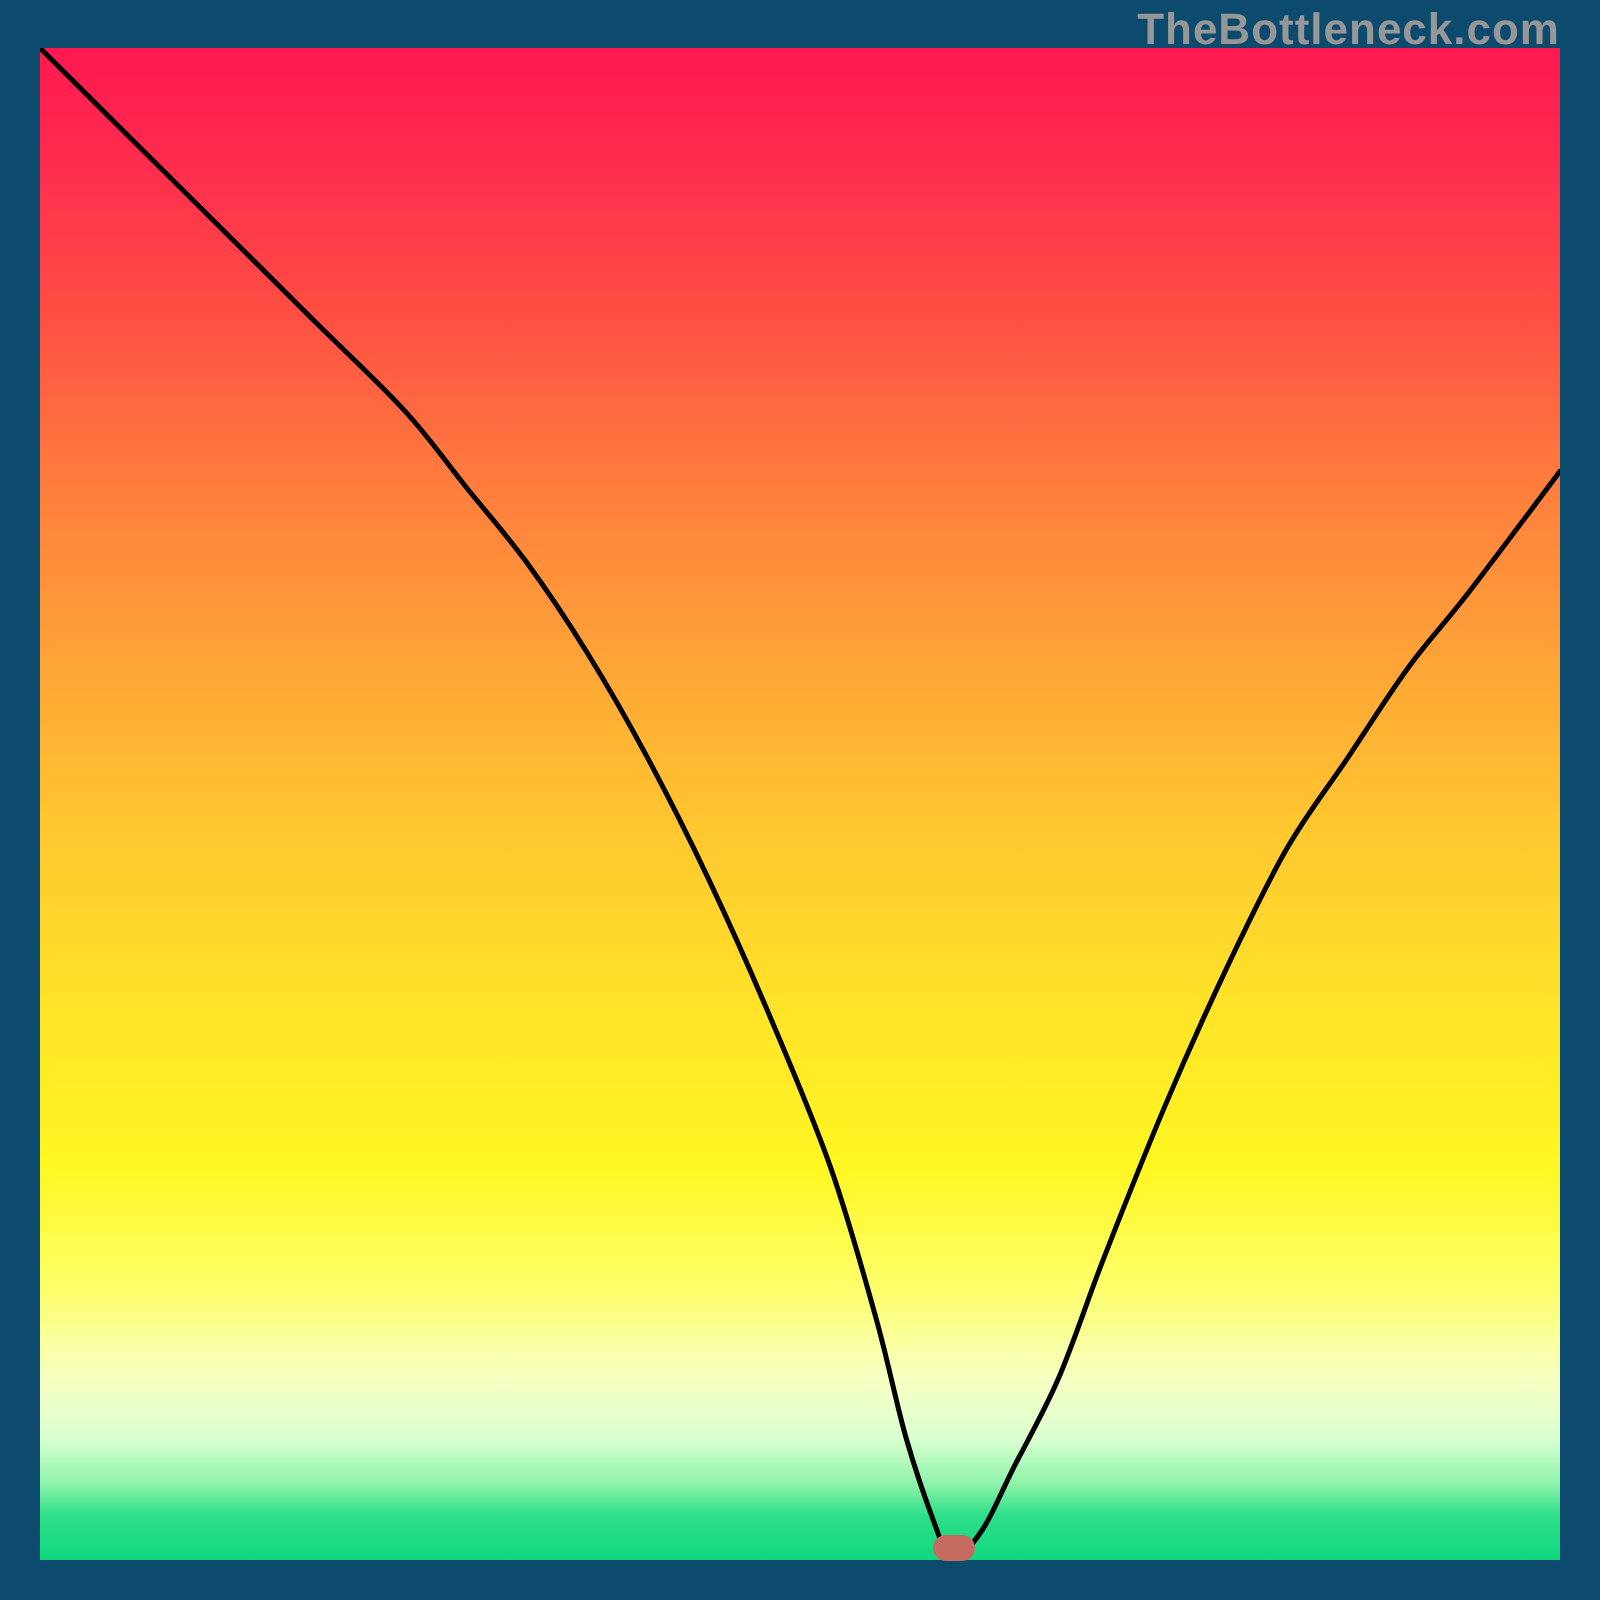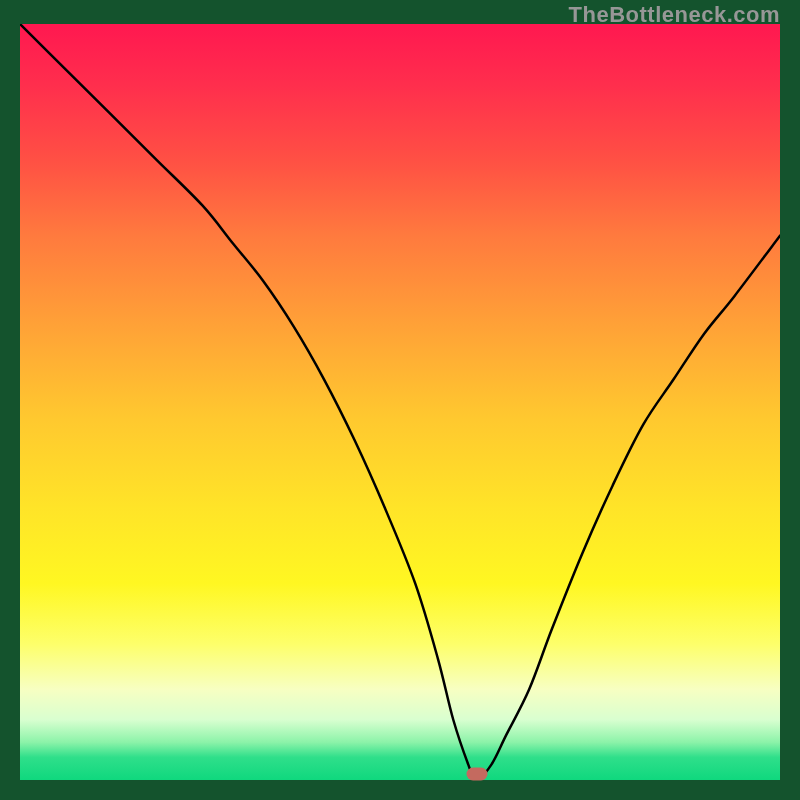--- a/index.html
+++ b/index.html
@@ -6,21 +6,21 @@
     margin: 0;
     padding: 0;
     width: 800px;
     height: 800px;
     background: #000;
   }
   .outer {
     position: relative;
     width: 800px;
     height: 800px;
-    background: #14532d;
+    background: #0c4a6e;
   }
   .watermark {
     position: absolute;
     top: 2px;
     right: 20px;
     color: #979797;
     font-family: Arial, Helvetica, sans-serif;
     font-size: 22px;
     font-weight: 600;
     letter-spacing: 0.5px;

